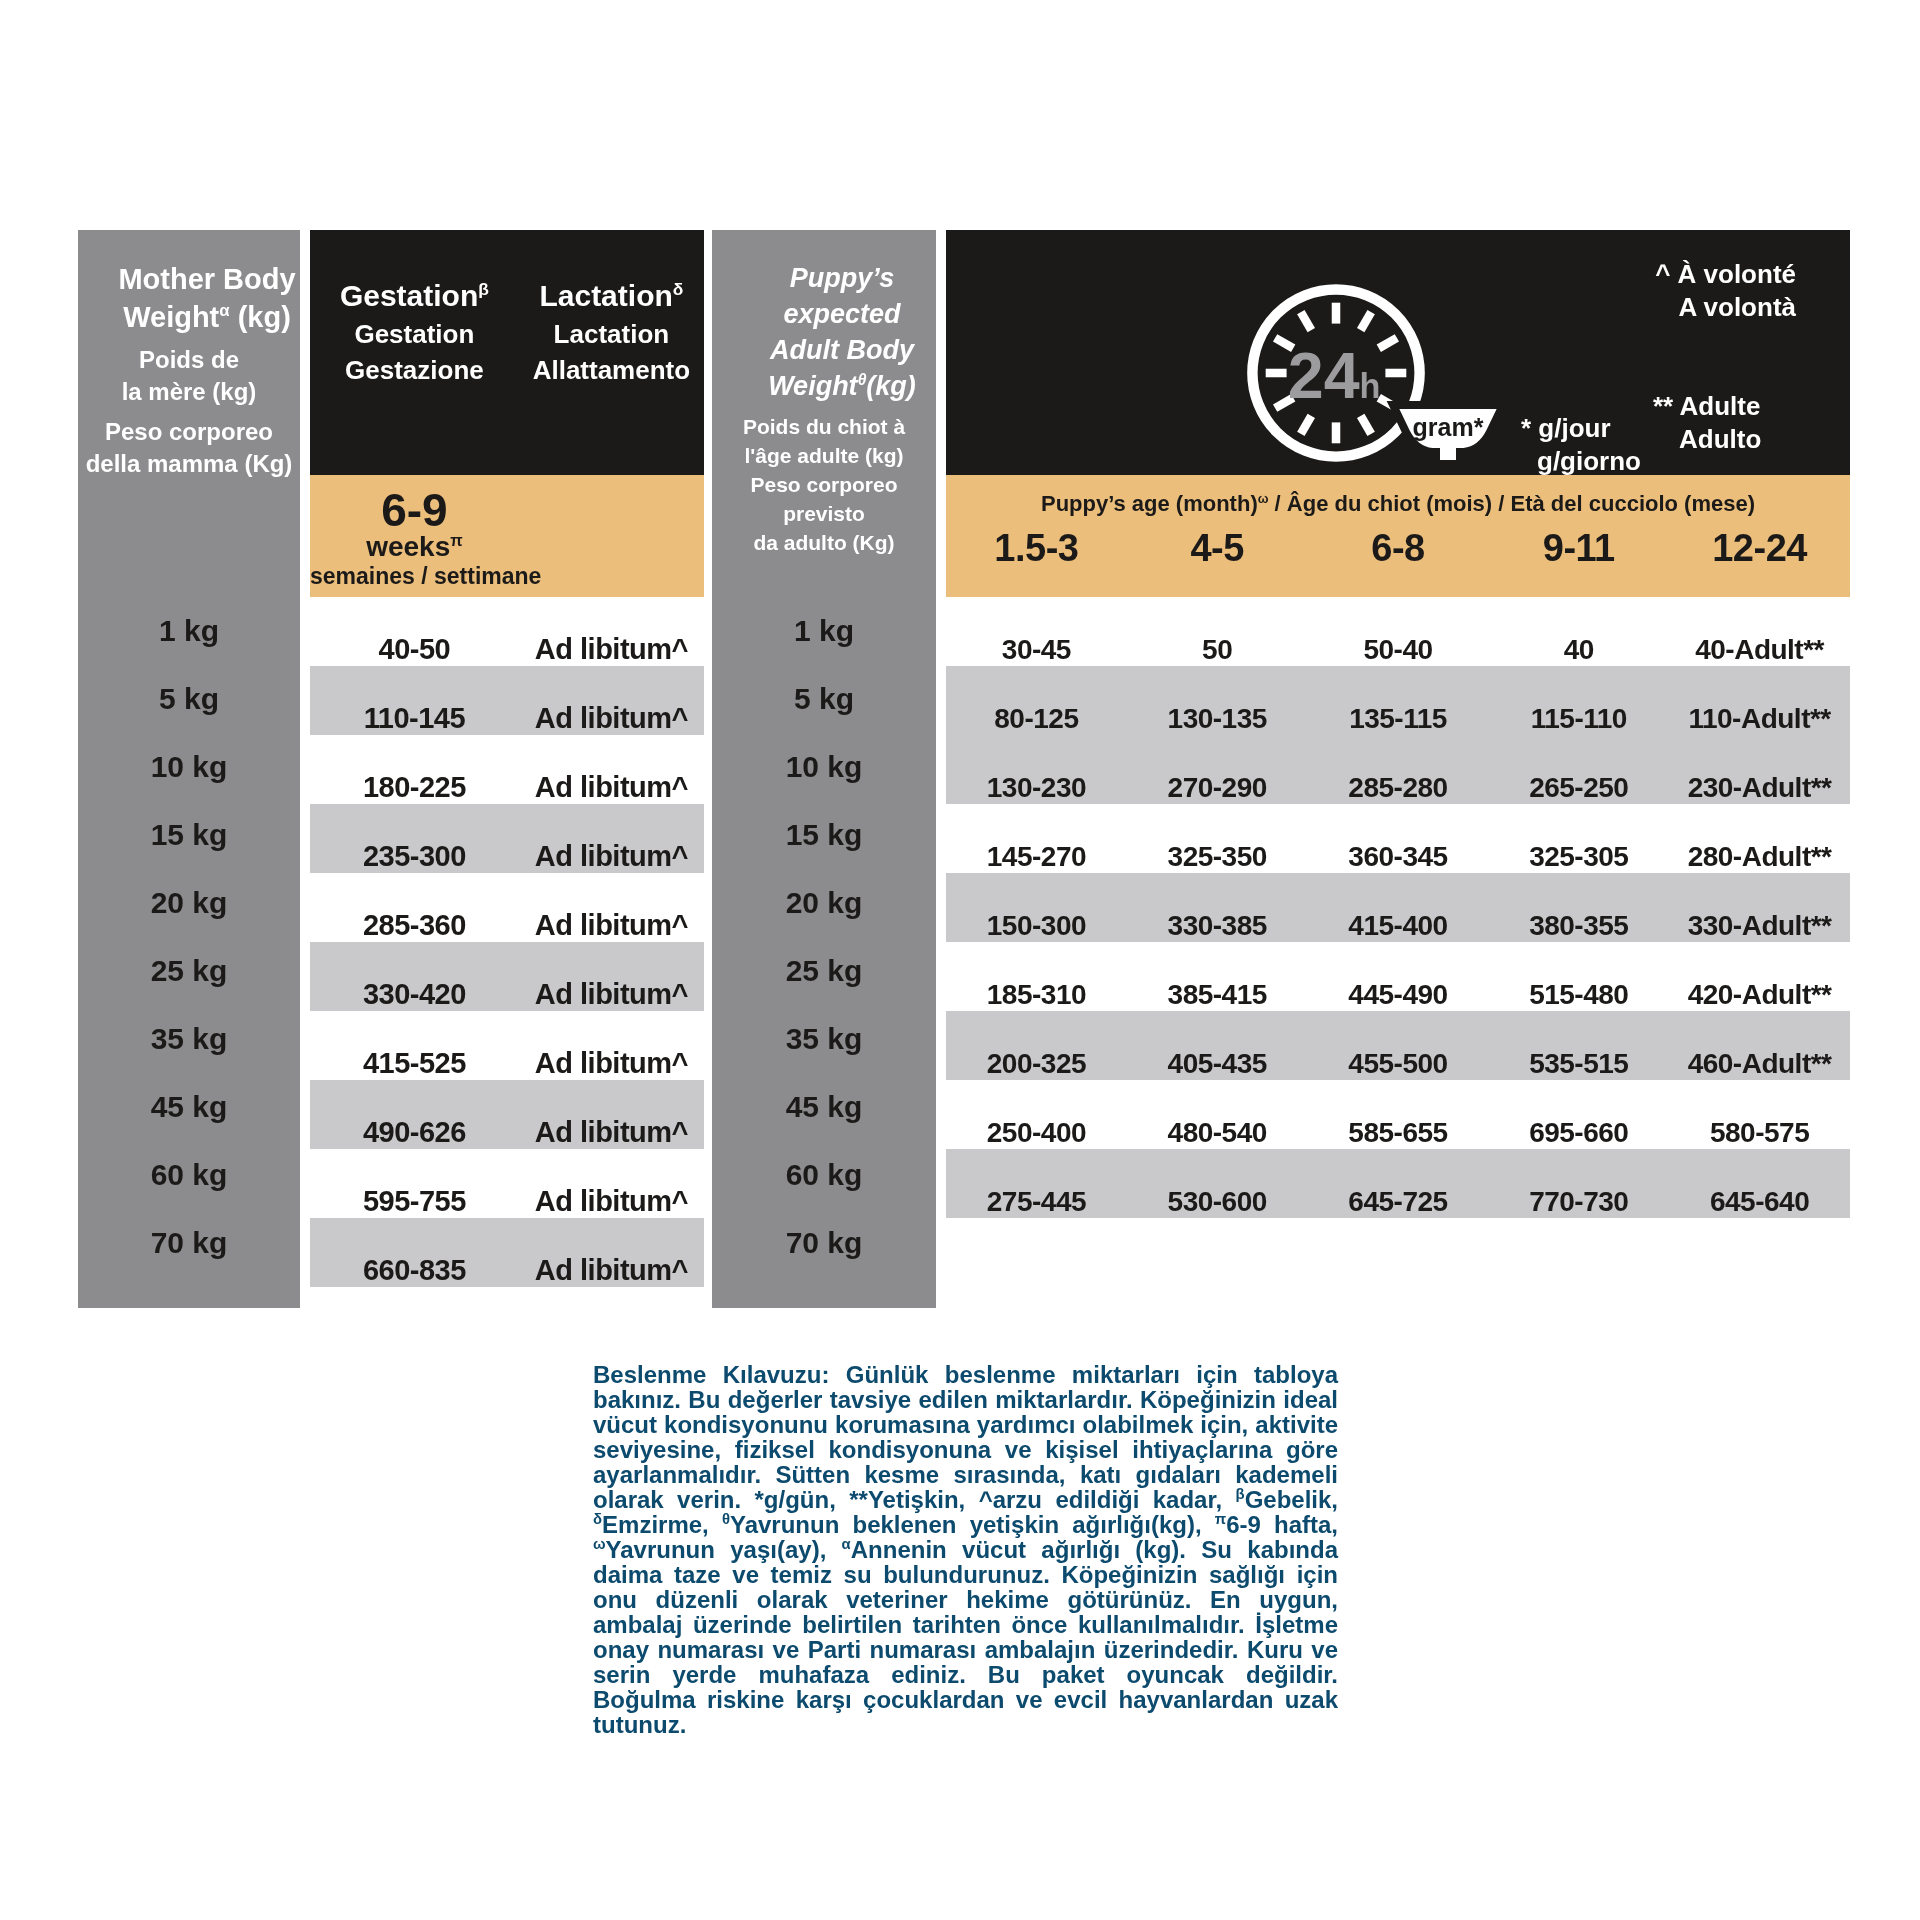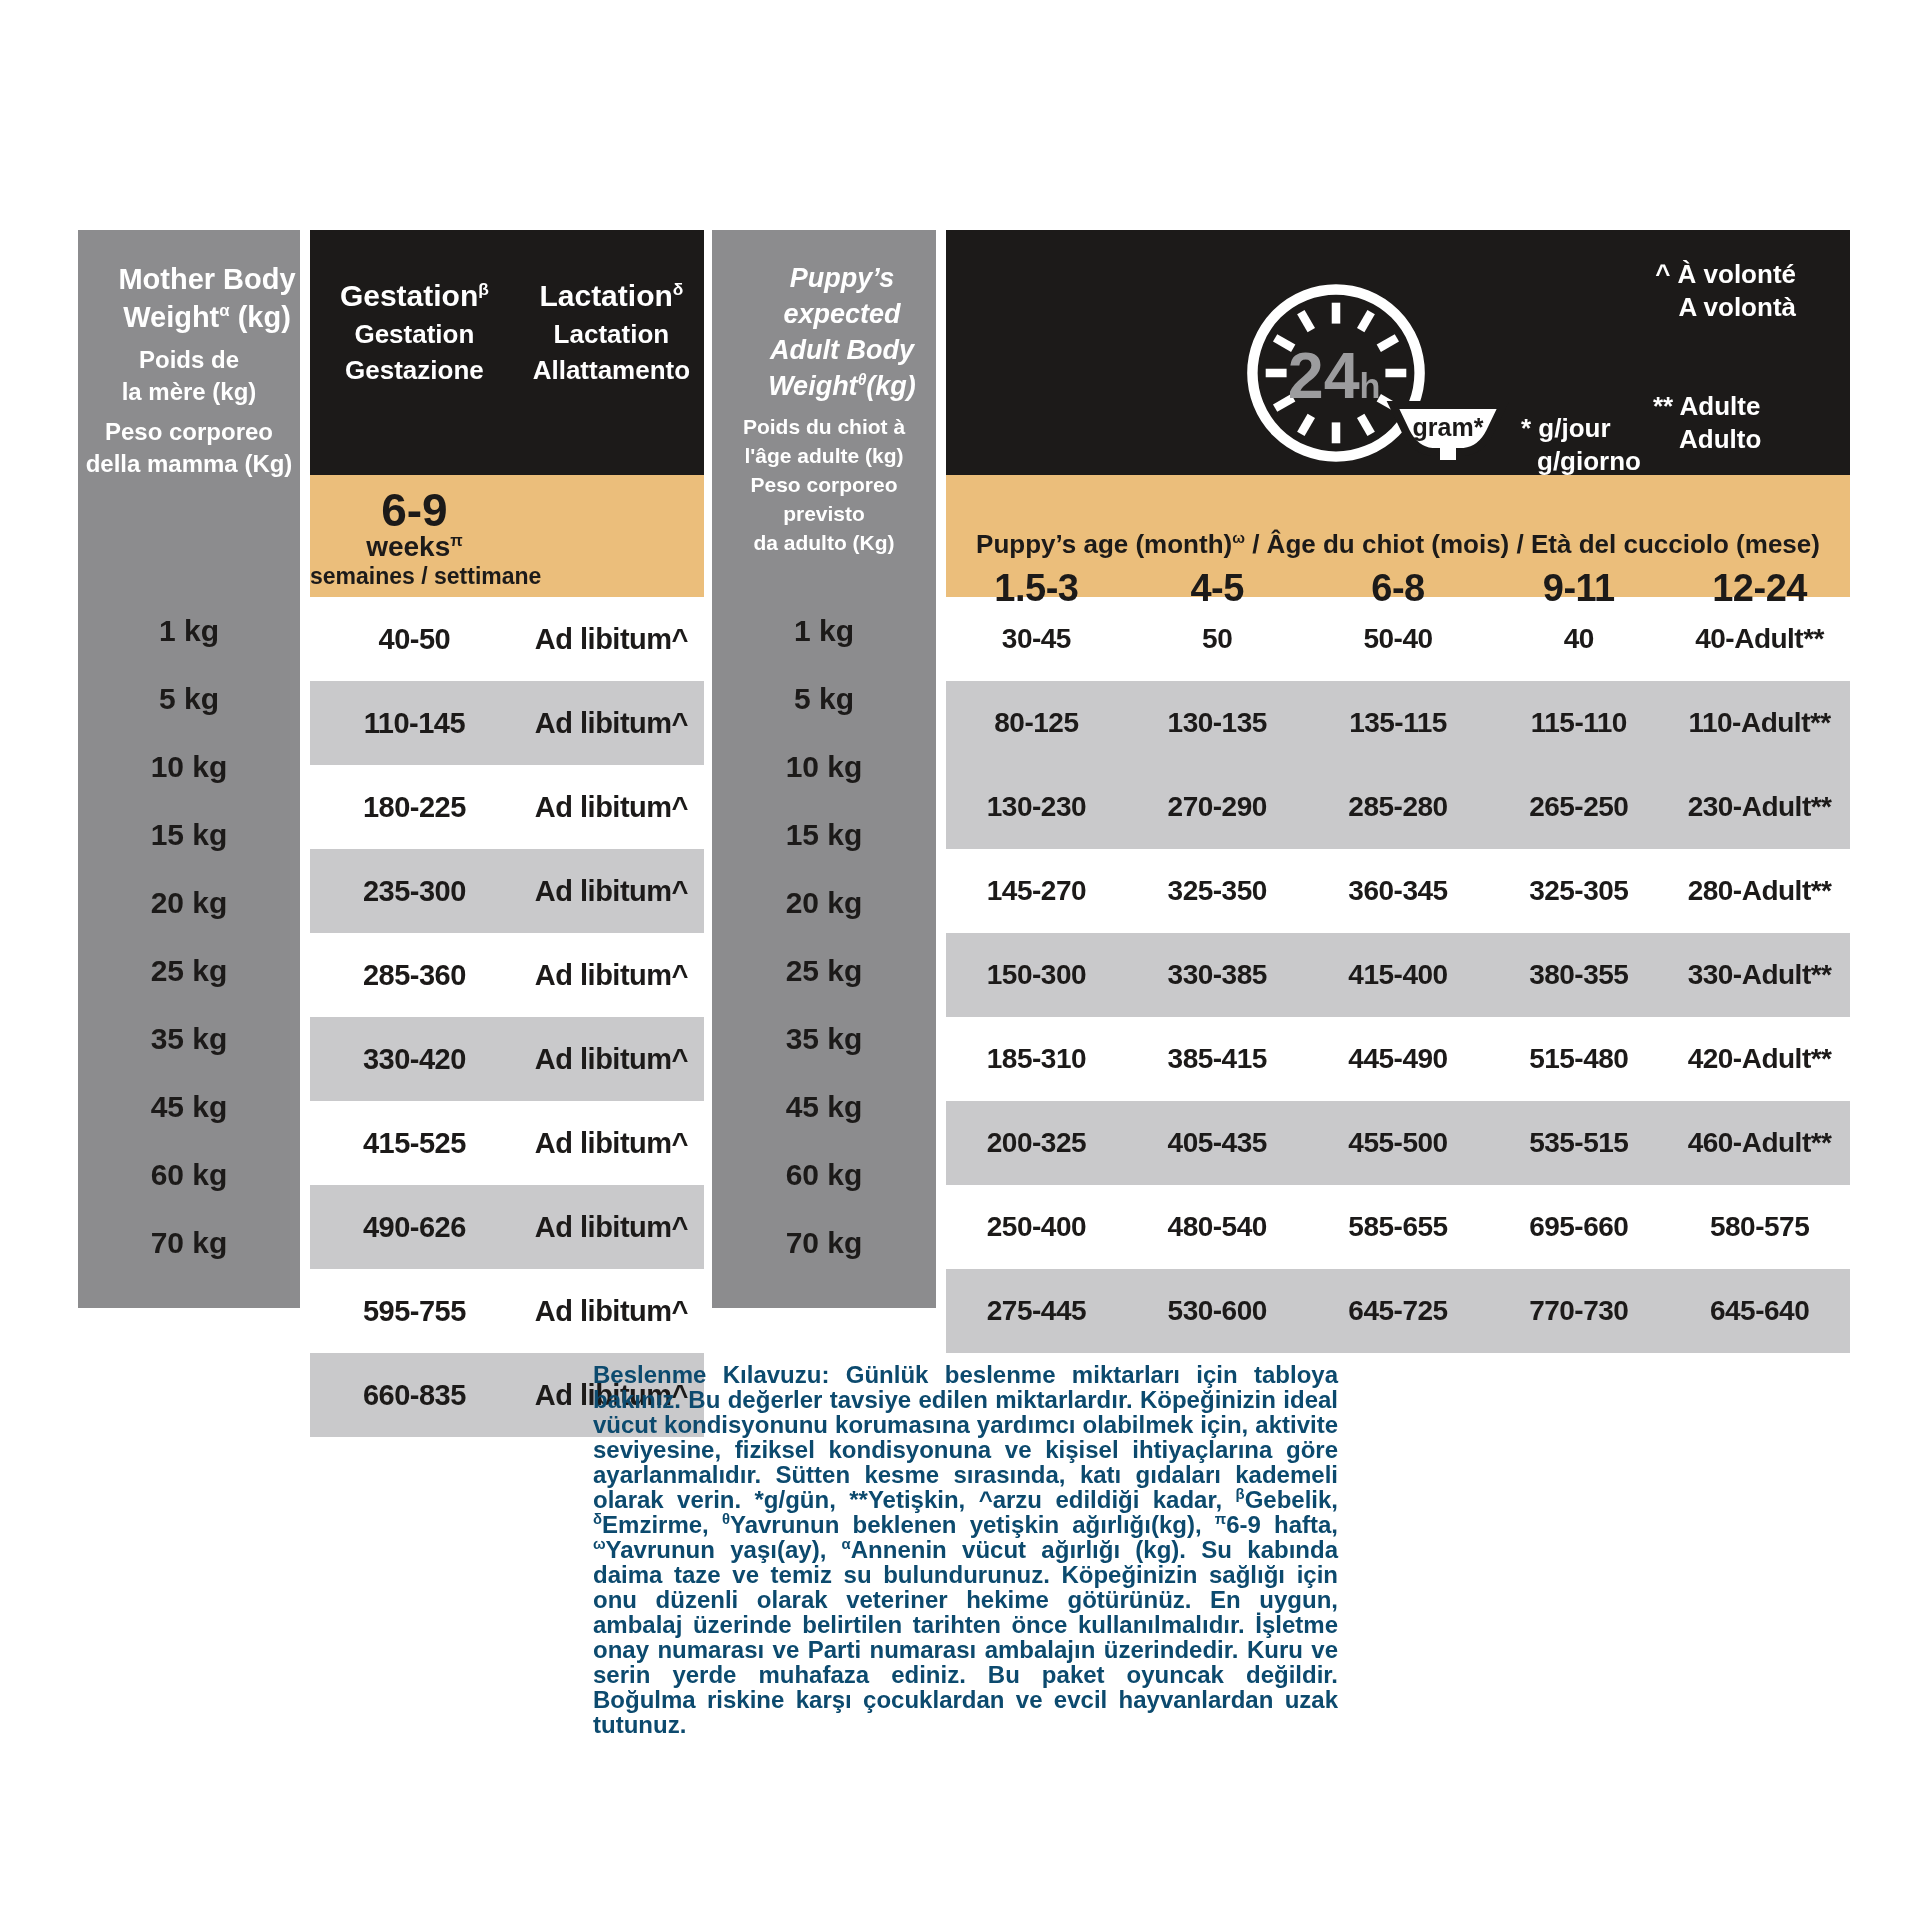--- a/index.html
+++ b/index.html
@@ -8,21 +8,21 @@
     font-family:"Liberation Sans","DejaVu Sans",sans-serif;color:#1c1a19;
   }
   sup{font-size:58%;line-height:0;vertical-align:super;}
 
   
   .graycol{position:absolute;top:230px;height:1078px;background:#8c8c8e;color:#fff;text-align:center;}
   .tbl{position:absolute;top:230px;}
   .thead{height:245px;background:#1c1a19;color:#fff;position:relative;}
   .band{height:122px;background:#ebbe7b;color:#1c1a19;position:relative;}
   .rows{background:#fff;}
-  .drow{height:84px;display:flex;align-items:center;}
+  .drow{height:69px;display:flex;align-items:flex-end;}
   .drow.alt{background:#c9c9cb;}
   .cell{font-weight:700;font-size:28px;letter-spacing:-0.5px;text-align:center;}
 
   
   .colhead{padding-top:30px;}
   .g-en{font-weight:700;font-size:29px;line-height:38px;padding-left:36px;}
   .g-sub{font-weight:700;font-size:24px;line-height:32px;}
   .gap6{height:8px;}
   .pup .g-en{font-size:27px;line-height:36px;font-style:italic;}
   .pup .g-sub{font-size:21px;line-height:29px;}
@@ -50,21 +50,21 @@
   .feedtbl{left:946px;width:904px;}
   .clock{position:absolute;left:295px;top:48px;}
   .bowl{position:absolute;left:440px;top:168px;}
   .legend{position:absolute;font-weight:700;font-size:26px;line-height:33px;color:#fff;}
   .perday{left:575px;top:182px;text-align:left;}
   .perday .l2{padding-left:16px;}
   .adlib{right:54px;top:28px;text-align:right;}
   .adult{left:707px;top:160px;text-align:left;}
   .adult .l2{padding-left:26px;}
   .fband{text-align:center;padding-top:14px;box-sizing:border-box;}
-  .fband-title{font-weight:700;font-size:26px;line-height:30px;margin-top:40px;}
+  .fband-title{font-weight:700;font-size:22px;line-height:30px;}
   .ages{display:flex;margin-top:8px;}
   .age{flex:1;font-weight:700;font-size:38px;letter-spacing:-0.5px;}
   .fcell{flex:1;}
 
   
   .footnote{
     position:absolute;left:593px;top:1342px;width:745px;
     font-weight:700;font-size:24px;line-height:25px;text-align:justify;color:#0c4a6e;margin-top:20px;
   }
   .footnote sup{font-size:62%;}

